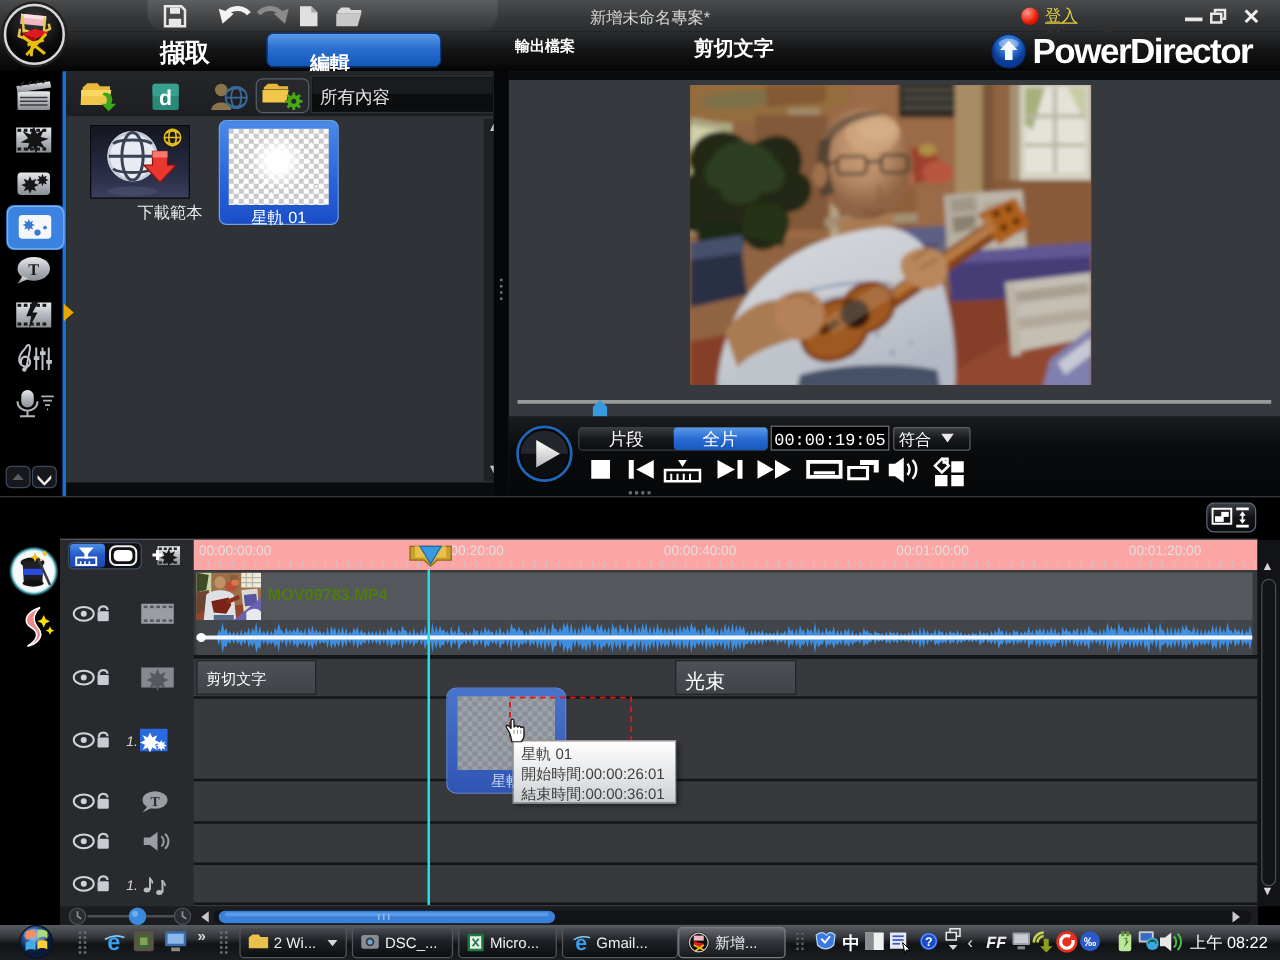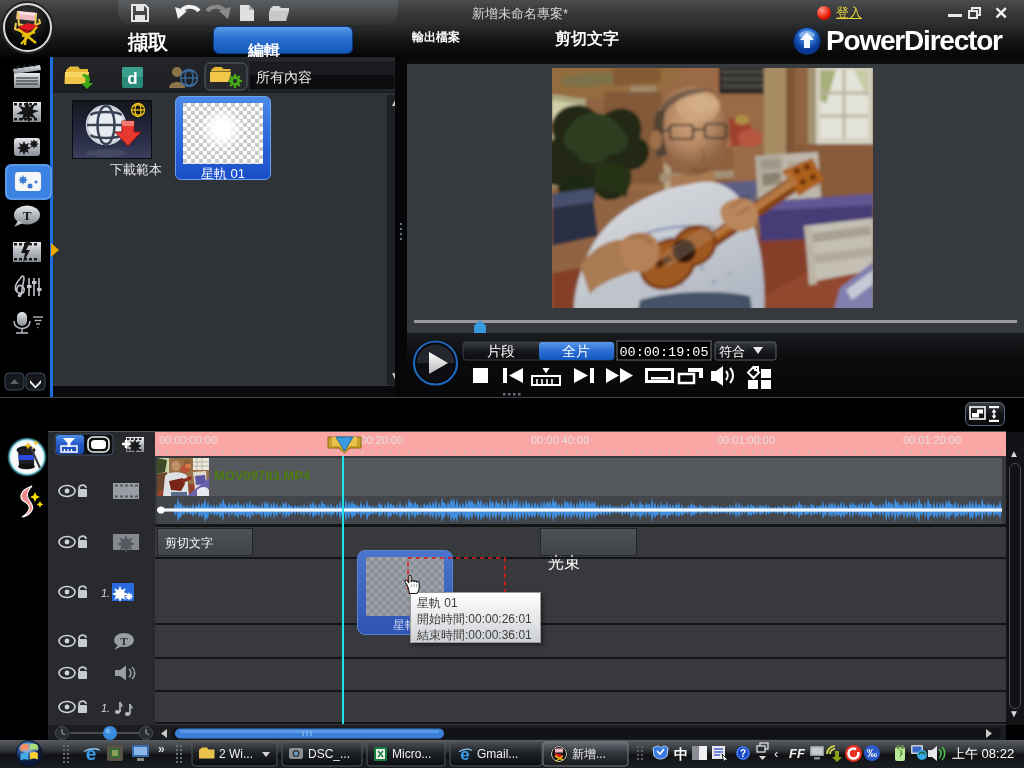--- a/index.html
+++ b/index.html
@@ -886,21 +886,21 @@
       <svg width="845" height="28" viewBox="0 0 845 28" id="wavesvg">
           <path d="M0,14.0L0,13.2L1.5,13.5L3,13.2L4.5,13.6L6,13.2L7.5,13.6L9,13.2L10.5,13.8L12,13.2L13.5,13.7L15,13.2L16.5,13.7L18,7.4L19.5,10.0L21,1.7L22.5,8.9L24,6.3L25.5,11.6L27,8.7L28.5,12.2L30,8.8L31.5,12.6L33,8.7L34.5,13.1L36,6.9L37.5,12.6L39,8.4L40.5,11.0L42,5.9L43.5,11.7L45,6.1L46.5,9.5L48,1.5L49.5,10.7L51,4.7L52.5,11.5L54,8.3L55.5,11.8L57,7.5L58.5,12.5L60,8.1L61.5,12.1L63,5.8L64.5,9.2L66,2.3L67.5,7.6L69,8.7L70.5,11.3L72,5.6L73.5,10.4L75,7.4L76.5,10.3L78,6.7L79.5,9.8L81,5.0L82.5,10.4L84,7.8L85.5,11.1L87,6.4L88.5,12.7L90,5.4L91.5,9.9L93,4.1L94.5,10.5L96,6.9L97.5,10.5L99,8.2L100.5,11.5L102,8.8L103.5,12.6L105,5.2L106.5,12.5L108,4.6L109.5,8.7L111,5.5L112.5,12.2L114,6.1L115.5,11.1L117,4.8L118.5,11.2L120,6.6L121.5,11.9L123,8.7L124.5,11.4L126,5.8L127.5,9.1L129,4.9L130.5,11.6L132,7.1L133.5,10.9L135,8.9L136.5,12.5L138,8.2L139.5,11.7L141,8.7L142.5,12.3L144,8.4L145.5,12.7L147,7.0L148.5,12.5L150,8.6L151.5,12.7L153,6.3L154.5,9.7L156,4.9L157.5,10.6L159,7.6L160.5,12.4L162,7.2L163.5,10.2L165,4.2L166.5,8.1L168,8.1L169.5,11.9L171,7.8L172.5,12.7L174,6.1L175.5,12.1L177,9.0L178.5,13.0L180,7.2L181.5,11.9L183,4.2L184.5,12.1L186,6.4L187.5,12.0L189,1.6L190.5,10.7L192,4.5L193.5,10.1L195,4.6L196.5,8.9L198,7.0L199.5,10.6L201,8.5L202.5,12.1L204,4.7L205.5,10.9L207,8.0L208.5,11.7L210,3.3L211.5,10.6L213,9.0L214.5,12.5L216,8.5L217.5,13.0L219,8.9L220.5,12.6L222,5.9L223.5,9.3L225,7.7L226.5,12.7L228,7.2L229.5,11.4L231,4.8L232.5,10.0L234,6.7L235.5,10.1L237,8.6L238.5,12.7L240,7.3L241.5,12.2L243,4.9L244.5,11.6L246,8.9L247.5,12.3L249,6.4L250.5,11.3L252,2.3L253.5,7.2L255,6.4L256.5,9.9L258,4.7L259.5,8.9L261,7.7L262.5,13.0L264,8.2L265.5,13.0L267,6.3L268.5,10.4L270,7.4L271.5,10.3L273,4.9L274.5,10.7L276,4.7L277.5,10.2L279,2.5L280.5,12.3L282,5.8L283.5,11.3L285,1.5L286.5,6.9L288,6.8L289.5,10.3L291,5.6L292.5,9.5L294,1.7L295.5,6.8L297,1.8L298.5,10.8L300,1.7L301.5,11.6L303,5.8L304.5,12.2L306,5.9L307.5,10.9L309,3.6L310.5,9.2L312,2.4L313.5,7.3L315,3.4L316.5,9.0L318,6.5L319.5,10.7L321,2.0L322.5,8.1L324,2.9L325.5,10.0L327,6.0L328.5,10.8L330,5.2L331.5,12.5L333,1.7L334.5,7.8L336,4.8L337.5,11.7L339,3.0L340.5,7.8L342,6.3L343.5,10.6L345,2.0L346.5,10.6L348,6.2L349.5,12.4L351,1.6L352.5,10.7L354,5.1L355.5,10.1L357,2.3L358.5,8.6L360,1.7L361.5,11.5L363,4.1L364.5,12.2L366,4.6L367.5,10.4L369,2.5L370.5,9.2L372,5.6L373.5,11.3L375,5.7L376.5,11.9L378,5.6L379.5,10.5L381,6.3L382.5,12.8L384,5.1L385.5,11.4L387,3.8L388.5,10.4L390,4.7L391.5,8.6L393,4.2L394.5,9.7L396,1.5L397.5,7.2L399,4.6L400.5,10.6L402,7.0L403.5,12.2L405,6.1L406.5,11.9L408,3.0L409.5,7.6L411,5.2L412.5,9.9L414,3.9L415.5,11.1L417,6.4L418.5,12.8L420,5.6L421.5,10.9L423,2.8L424.5,8.9L426,3.9L427.5,10.6L429,2.0L430.5,10.8L432,3.6L433.5,9.3L435,4.2L436.5,8.4L438,4.5L439.5,11.6L441,8.6L442.5,13.1L444,7.9L445.5,12.2L447,7.2L448.5,11.7L450,8.3L451.5,11.4L453,7.5L454.5,12.4L456,9.6L457.5,11.8L459,9.8L460.5,12.0L462,9.8L463.5,12.4L465,7.6L466.5,12.5L468,9.5L469.5,11.4L471,8.0L472.5,12.3L474,4.5L475.5,9.1L477,7.1L478.5,12.3L480,6.4L481.5,12.1L483,4.0L484.5,9.1L486,7.4L487.5,12.1L489,5.9L490.5,9.3L492,7.2L493.5,11.5L495,1.5L496.5,11.1L498,5.8L499.5,11.9L501,7.9L502.5,11.9L504,5.5L505.5,10.2L507,7.7L508.5,10.4L510,4.8L511.5,12.0L513,7.6L514.5,11.9L516,7.8L517.5,12.5L519,6.9L520.5,9.8L522,6.3L523.5,12.4L525,7.6L526.5,12.9L528,10.0L529.5,13.3L531,8.5L532.5,12.2L534,6.2L535.5,9.7L537,8.1L538.5,10.8L540,10.2L541.5,12.2L543,8.3L544.5,10.6L546,10.2L547.5,11.8L549,10.3L550.5,12.9L552,8.9L553.5,12.8L555,8.6L556.5,10.9L558,9.6L559.5,11.8L561,8.7L562.5,13.1L564,10.1L565.5,12.3L567,10.3L568.5,12.8L570,9.4L571.5,12.5L573,7.8L574.5,12.2L576,8.7L577.5,12.8L579,5.3L580.5,12.7L582,5.6L583.5,11.7L585,7.9L586.5,12.1L588,9.8L589.5,11.6L591,7.2L592.5,12.6L594,7.6L595.5,10.3L597,8.8L598.5,12.7L600,9.1L601.5,12.5L603,8.1L604.5,10.9L606,9.3L607.5,11.6L609,8.0L610.5,11.9L612,9.1L613.5,13.2L615,10.3L616.5,12.7L618,10.3L619.5,12.8L621,9.6L622.5,11.5L624,10.2L625.5,13.1L627,7.5L628.5,11.9L630,9.5L631.5,11.5L633,9.5L634.5,13.3L636,8.4L637.5,12.1L639,7.9L640.5,10.9L642,5.1L643.5,9.6L645,8.0L646.5,13.0L648,7.8L649.5,13.0L651,9.0L652.5,13.1L654,7.1L655.5,10.1L657,8.2L658.5,12.5L660,9.0L661.5,11.6L663,8.6L664.5,11.0L666,4.8L667.5,11.2L669,7.8L670.5,12.3L672,6.7L673.5,9.7L675,6.0L676.5,10.6L678,6.1L679.5,11.9L681,7.4L682.5,10.9L684,5.1L685.5,11.4L687,6.1L688.5,11.8L690,8.8L691.5,13.2L693,5.4L694.5,9.8L696,6.1L697.5,9.5L699,8.4L700.5,11.6L702,7.0L703.5,10.0L705,5.8L706.5,12.7L708,6.7L709.5,12.1L711,6.3L712.5,11.2L714,4.1L715.5,8.2L717,8.5L718.5,10.8L720,8.6L721.5,12.2L723,6.8L724.5,12.1L726,6.5L727.5,11.4L729,1.8L730.5,9.5L732,4.4L733.5,8.6L735,5.7L736.5,12.1L738,1.5L739.5,7.6L741,4.7L742.5,9.5L744,7.7L745.5,10.7L747,4.7L748.5,9.4L750,4.7L751.5,10.1L753,5.8L754.5,11.6L756,5.8L757.5,11.6L759,4.5L760.5,11.0L762,1.5L763.5,7.7L765,7.3L766.5,12.8L768,4.7L769.5,11.8L771,1.5L772.5,7.9L774,7.7L775.5,12.4L777,5.0L778.5,12.4L780,5.0L781.5,12.5L783,5.7L784.5,10.7L786,5.9L787.5,11.6L789,4.0L790.5,8.1L792,3.6L793.5,8.3L795,7.9L796.5,10.4L798,4.3L799.5,11.4L801,6.0L802.5,12.5L804,7.1L805.5,12.7L807,7.1L808.5,11.4L810,7.4L811.5,10.9L813,3.7L814.5,10.4L816,4.3L817.5,11.5L819,4.0L820.5,10.6L822,7.0L823.5,11.0L825,1.8L826.5,8.5L828,8.0L829.5,11.1L831,6.0L832.5,9.7L834,7.4L835.5,11.0L837,6.6L838.5,12.5L840,8.0L841.5,10.8L843,4.2L844.5,11.2L845,14.0 Z" fill="#3f8ee0"></path>
           <path d="M0,14.0L0,14.8L1.5,14.3L3,14.8L4.5,14.3L6,14.8L7.5,14.4L9,14.8L10.5,14.2L12,14.8L13.5,14.2L15,14.8L16.5,14.2L18,20.6L19.5,15.4L21,26.3L22.5,20.7L24,21.7L25.5,17.2L27,19.3L28.5,15.6L30,19.2L31.5,15.7L33,19.3L34.5,17.2L36,21.1L37.5,16.7L39,19.6L40.5,15.4L42,22.1L43.5,18.2L45,21.9L46.5,17.5L48,26.5L49.5,21.4L51,23.3L52.5,15.8L54,19.7L55.5,16.1L57,20.5L58.5,17.4L60,19.9L61.5,17.1L63,22.2L64.5,18.6L66,25.7L67.5,16.0L69,19.3L70.5,15.5L72,22.4L73.5,15.7L75,20.6L76.5,15.5L78,21.3L79.5,18.3L81,23.0L82.5,17.7L84,20.2L85.5,17.5L87,21.6L88.5,16.4L90,22.6L91.5,18.7L93,23.9L94.5,17.5L96,21.1L97.5,15.9L99,19.8L100.5,16.9L102,19.2L103.5,17.0L105,22.8L106.5,15.7L108,23.4L109.5,17.9L111,22.5L112.5,17.6L114,21.9L115.5,16.0L117,23.2L118.5,16.9L120,21.4L121.5,15.6L123,19.3L124.5,15.3L126,22.2L127.5,16.2L129,23.1L130.5,17.8L132,20.9L133.5,17.1L135,19.1L136.5,15.2L138,19.8L139.5,14.9L141,19.3L142.5,15.6L144,19.6L145.5,16.6L147,21.0L148.5,15.6L150,19.4L151.5,15.6L153,21.7L154.5,15.9L156,23.1L157.5,18.6L159,20.4L160.5,16.5L162,20.8L163.5,15.2L165,23.8L166.5,15.9L168,19.9L169.5,15.9L171,20.2L172.5,16.5L174,21.9L175.5,17.5L177,19.0L178.5,15.0L180,20.8L181.5,15.5L183,23.8L184.5,18.5L186,21.6L187.5,16.5L189,26.4L190.5,17.4L192,23.5L193.5,16.7L195,23.4L196.5,19.4L198,21.0L199.5,16.0L201,19.5L202.5,16.2L204,23.3L205.5,16.9L207,20.0L208.5,16.0L210,24.7L211.5,19.8L213,19.0L214.5,17.0L216,19.5L217.5,15.7L219,19.1L220.5,15.2L222,22.1L223.5,17.9L225,20.3L226.5,15.5L228,20.8L229.5,15.0L231,23.2L232.5,19.1L234,21.3L235.5,16.5L237,19.4L238.5,16.8L240,20.7L241.5,16.2L243,23.1L244.5,19.0L246,19.1L247.5,15.8L249,21.6L250.5,15.7L252,25.7L253.5,15.8L255,21.6L256.5,17.0L258,23.3L259.5,18.1L261,20.3L262.5,17.5L264,19.8L265.5,15.1L267,21.7L268.5,17.3L270,20.6L271.5,16.1L273,23.1L274.5,17.4L276,23.3L277.5,16.0L279,25.5L280.5,17.2L282,22.2L283.5,17.2L285,26.5L286.5,21.1L288,21.2L289.5,15.4L291,22.4L292.5,17.1L294,26.3L295.5,20.3L297,26.2L298.5,21.1L300,26.3L301.5,16.9L303,22.2L304.5,15.7L306,22.1L307.5,18.6L309,24.4L310.5,20.1L312,25.6L313.5,18.3L315,24.6L316.5,15.8L318,21.5L319.5,18.2L321,26.0L322.5,17.9L324,25.1L325.5,20.2L327,22.0L328.5,17.4L330,22.8L331.5,18.6L333,26.3L334.5,16.7L336,23.2L337.5,18.6L339,25.0L340.5,16.7L342,21.7L343.5,16.6L345,26.0L346.5,20.4L348,21.8L349.5,18.1L351,26.4L352.5,16.9L354,22.9L355.5,16.2L357,25.7L358.5,17.9L360,26.3L361.5,18.7L363,23.9L364.5,17.2L366,23.4L367.5,15.9L369,25.5L370.5,17.0L372,22.4L373.5,18.0L375,22.3L376.5,18.6L378,22.4L379.5,15.4L381,21.7L382.5,17.1L384,22.9L385.5,18.4L387,24.2L388.5,15.7L390,23.3L391.5,18.9L393,23.8L394.5,16.0L396,26.5L397.5,19.2L399,23.4L400.5,17.7L402,21.0L403.5,17.0L405,21.9L406.5,16.3L408,25.0L409.5,17.7L411,22.8L412.5,17.6L414,24.1L415.5,17.4L417,21.6L418.5,17.4L420,22.4L421.5,16.9L423,25.2L424.5,17.9L426,24.1L427.5,15.6L429,26.0L430.5,19.2L432,24.4L433.5,17.8L435,23.8L436.5,16.5L438,23.5L439.5,18.7L441,19.4L442.5,16.7L444,20.1L445.5,16.2L447,20.8L448.5,15.6L450,19.7L451.5,16.1L453,20.5L454.5,15.3L456,18.4L457.5,14.9L459,18.2L460.5,15.4L462,18.2L463.5,14.8L465,20.4L466.5,16.2L468,18.5L469.5,15.7L471,20.0L472.5,15.0L474,23.5L475.5,18.2L477,20.9L478.5,15.3L480,21.6L481.5,17.6L483,24.0L484.5,19.0L486,20.6L487.5,16.5L489,22.1L490.5,15.4L492,20.8L493.5,16.6L495,26.5L496.5,18.0L498,22.2L499.5,18.7L501,20.1L502.5,15.3L504,22.5L505.5,18.6L507,20.3L508.5,17.7L510,23.2L511.5,18.4L513,20.4L514.5,17.3L516,20.2L517.5,15.5L519,21.1L520.5,18.2L522,21.7L523.5,16.9L525,20.4L526.5,17.7L528,18.0L529.5,16.3L531,19.5L532.5,15.2L534,21.8L535.5,17.9L537,19.9L538.5,17.4L540,17.8L541.5,14.7L543,19.7L544.5,15.8L546,17.8L547.5,15.9L549,17.7L550.5,14.8L552,19.1L553.5,16.8L555,19.4L556.5,15.5L558,18.4L559.5,16.3L561,19.3L562.5,15.1L564,17.9L565.5,15.5L567,17.7L568.5,16.1L570,18.6L571.5,15.1L573,20.2L574.5,15.7L576,19.3L577.5,16.0L579,22.7L580.5,16.6L582,22.4L583.5,15.4L585,20.1L586.5,15.4L588,18.2L589.5,14.9L591,20.8L592.5,17.9L594,20.4L595.5,16.9L597,19.2L598.5,16.9L600,18.9L601.5,15.1L603,19.9L604.5,17.0L606,18.7L607.5,14.9L609,20.0L610.5,16.3L612,18.9L613.5,16.1L615,17.7L616.5,15.2L618,17.7L619.5,16.0L621,18.4L622.5,15.8L624,17.8L625.5,15.6L627,20.5L628.5,17.6L630,18.5L631.5,14.9L633,18.5L634.5,16.7L636,19.6L637.5,16.4L639,20.1L640.5,16.0L642,22.9L643.5,18.5L645,20.0L646.5,15.6L648,20.2L649.5,17.7L651,19.0L652.5,16.1L654,20.9L655.5,16.2L657,19.8L658.5,16.9L660,19.0L661.5,15.8L663,19.4L664.5,15.2L666,23.2L667.5,18.4L669,20.2L670.5,15.1L672,21.3L673.5,17.8L675,22.0L676.5,16.1L678,21.9L679.5,17.4L681,20.6L682.5,17.9L684,22.9L685.5,17.7L687,21.9L688.5,17.5L690,19.2L691.5,15.5L693,22.6L694.5,15.3L696,21.9L697.5,15.3L699,19.6L700.5,15.2L702,21.0L703.5,17.0L705,22.2L706.5,16.8L708,21.3L709.5,16.8L711,21.7L712.5,18.3L714,23.9L715.5,16.1L717,19.5L718.5,15.4L720,19.4L721.5,16.4L723,21.2L724.5,15.2L726,21.5L727.5,15.1L729,26.2L730.5,17.8L732,23.6L733.5,15.9L735,22.3L736.5,16.6L738,26.5L739.5,17.1L741,23.3L742.5,17.8L744,20.3L745.5,16.6L747,23.3L748.5,16.2L750,23.3L751.5,18.0L753,22.2L754.5,17.0L756,22.2L757.5,15.7L759,23.5L760.5,19.4L762,26.5L763.5,17.2L765,20.7L766.5,15.4L768,23.3L769.5,15.8L771,26.5L772.5,19.5L774,20.3L775.5,17.4L777,23.0L778.5,18.5L780,23.0L781.5,17.0L783,22.3L784.5,16.2L786,22.1L787.5,15.3L789,24.0L790.5,18.4L792,24.4L793.5,18.2L795,20.1L796.5,15.9L798,23.7L799.5,18.3L801,22.0L802.5,16.8L804,20.9L805.5,18.0L807,20.9L808.5,17.3L810,20.6L811.5,15.7L813,24.3L814.5,19.7L816,23.7L817.5,15.6L819,24.0L820.5,17.9L822,21.0L823.5,16.3L825,26.2L826.5,17.1L828,20.0L829.5,15.1L831,22.0L832.5,18.0L834,20.6L835.5,15.0L837,21.4L838.5,17.0L840,20.0L841.5,17.4L843,23.8L844.5,16.1L845,14.0 Z" fill="#3f8ee0"></path>
           <rect x="0" y="12.4" width="845" height="3.2" fill="#f2f7fd"></rect>
           <circle cx="4" cy="14.0" r="3.6" fill="#ffffff"></circle>
         </svg>
     </div>
     <div class="abs" style="left:107px;top:68px;width:851px;height:3px;background:#141518;"></div>
 
     <div class="abs" style="left:109px;top:72px;width:96px;height:28px;background:linear-gradient(#4e5157,#404348);border:1px solid #24262a;color:#fff;font-size:12px;padding:6px 0 0 7px;">剪切文字</div>
-    <div class="abs" style="left:492px;top:72px;width:97px;height:28px;background:linear-gradient(#4e5157,#404348);border:1px solid #24262a;color:#fff;font-size:16px;padding:24px 0 0 7px;">光束</div>
+    <div class="abs" style="left:492px;top:72px;width:97px;height:28px;background:linear-gradient(#4e5157,#404348);border:1px solid #24262a;color:#fff;font-size:16px;padding:6px 0 0 7px;">光束</div>
     <div class="abs" style="left:107px;top:101px;width:851px;height:2px;background:#141518;"></div>
     <div class="abs" style="left:107px;top:167px;width:851px;height:2px;background:#141518;"></div>
     <div class="abs" style="left:107px;top:201px;width:851px;height:2px;background:#141518;"></div>
     <div class="abs" style="left:107px;top:234px;width:851px;height:2px;background:#141518;"></div>
     <div class="abs" style="left:107px;top:266px;width:851px;height:2px;background:#141518;"></div>
 
     <div class="abs" style="left:294px;top:0;width:2px;height:268px;background:#20e0e8;"></div>
 
     <div class="abs" style="left:309px;top:94px;width:96px;height:85px;background:linear-gradient(#4a74cc,#2f55b4);border-radius:8px;border:1px solid #5a84d4;"></div>
     <div class="abs" style="left:318px;top:101px;width:78px;height:59px;background:repeating-conic-gradient(#a2a4a8 0% 25%, #8e9094 0% 50%) 0 0/8px 8px;opacity:0.95;"></div>

